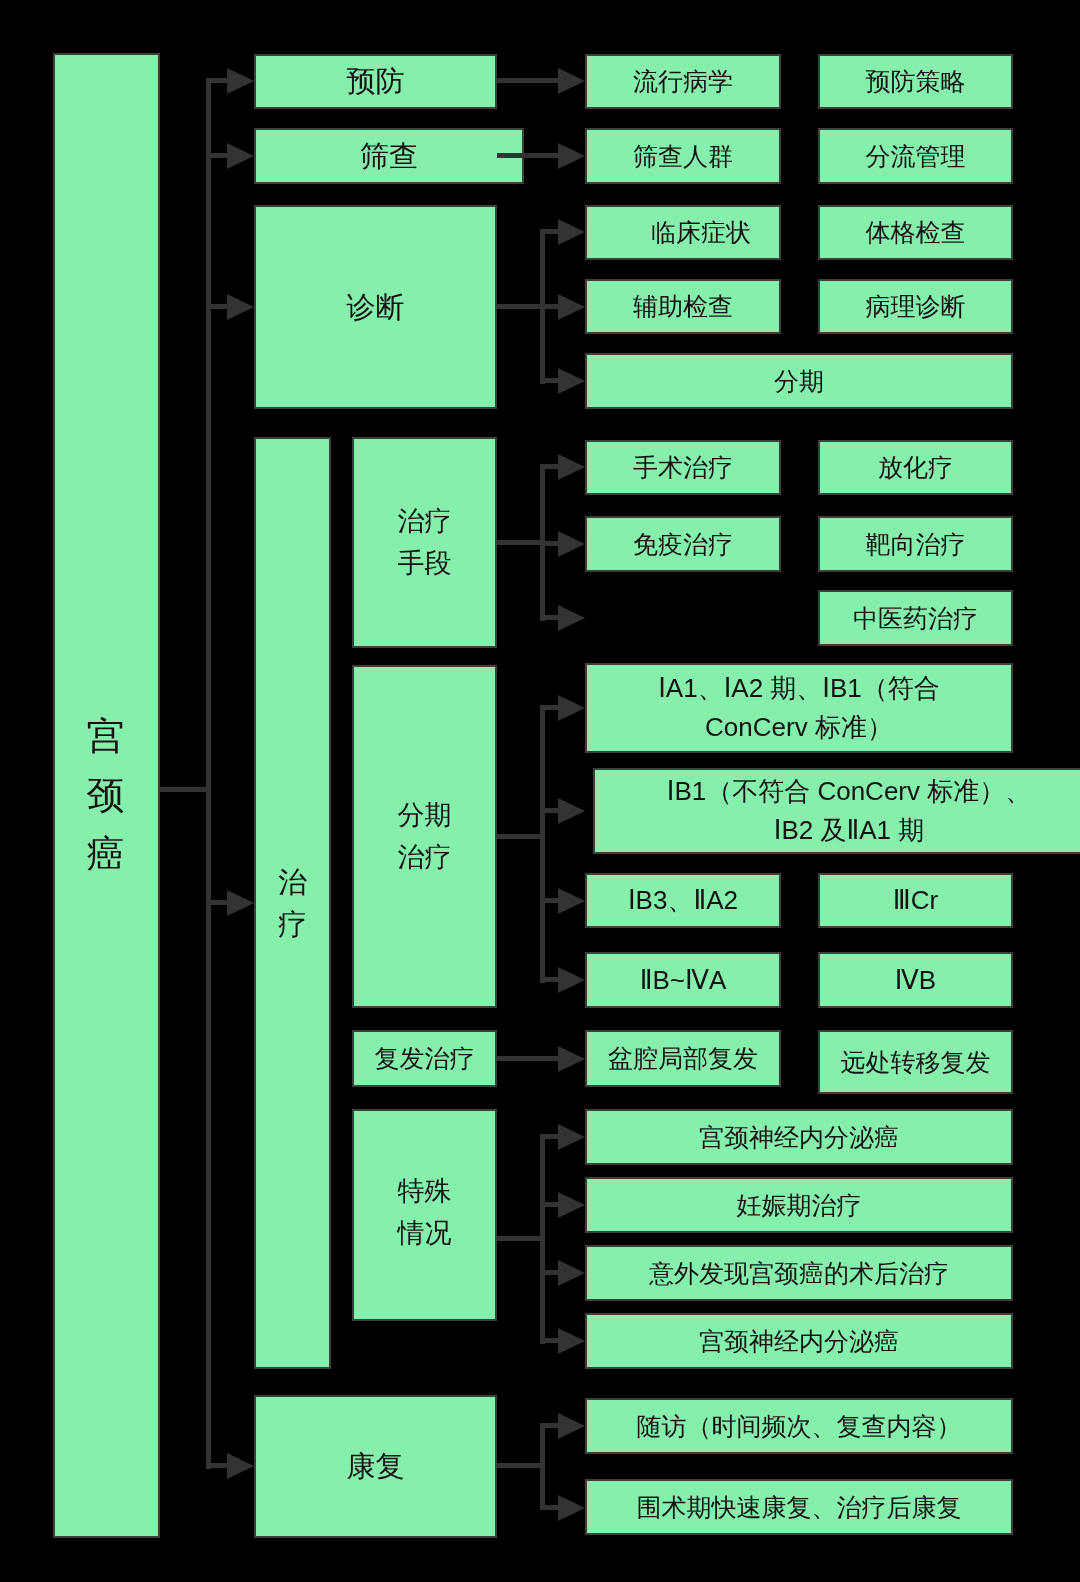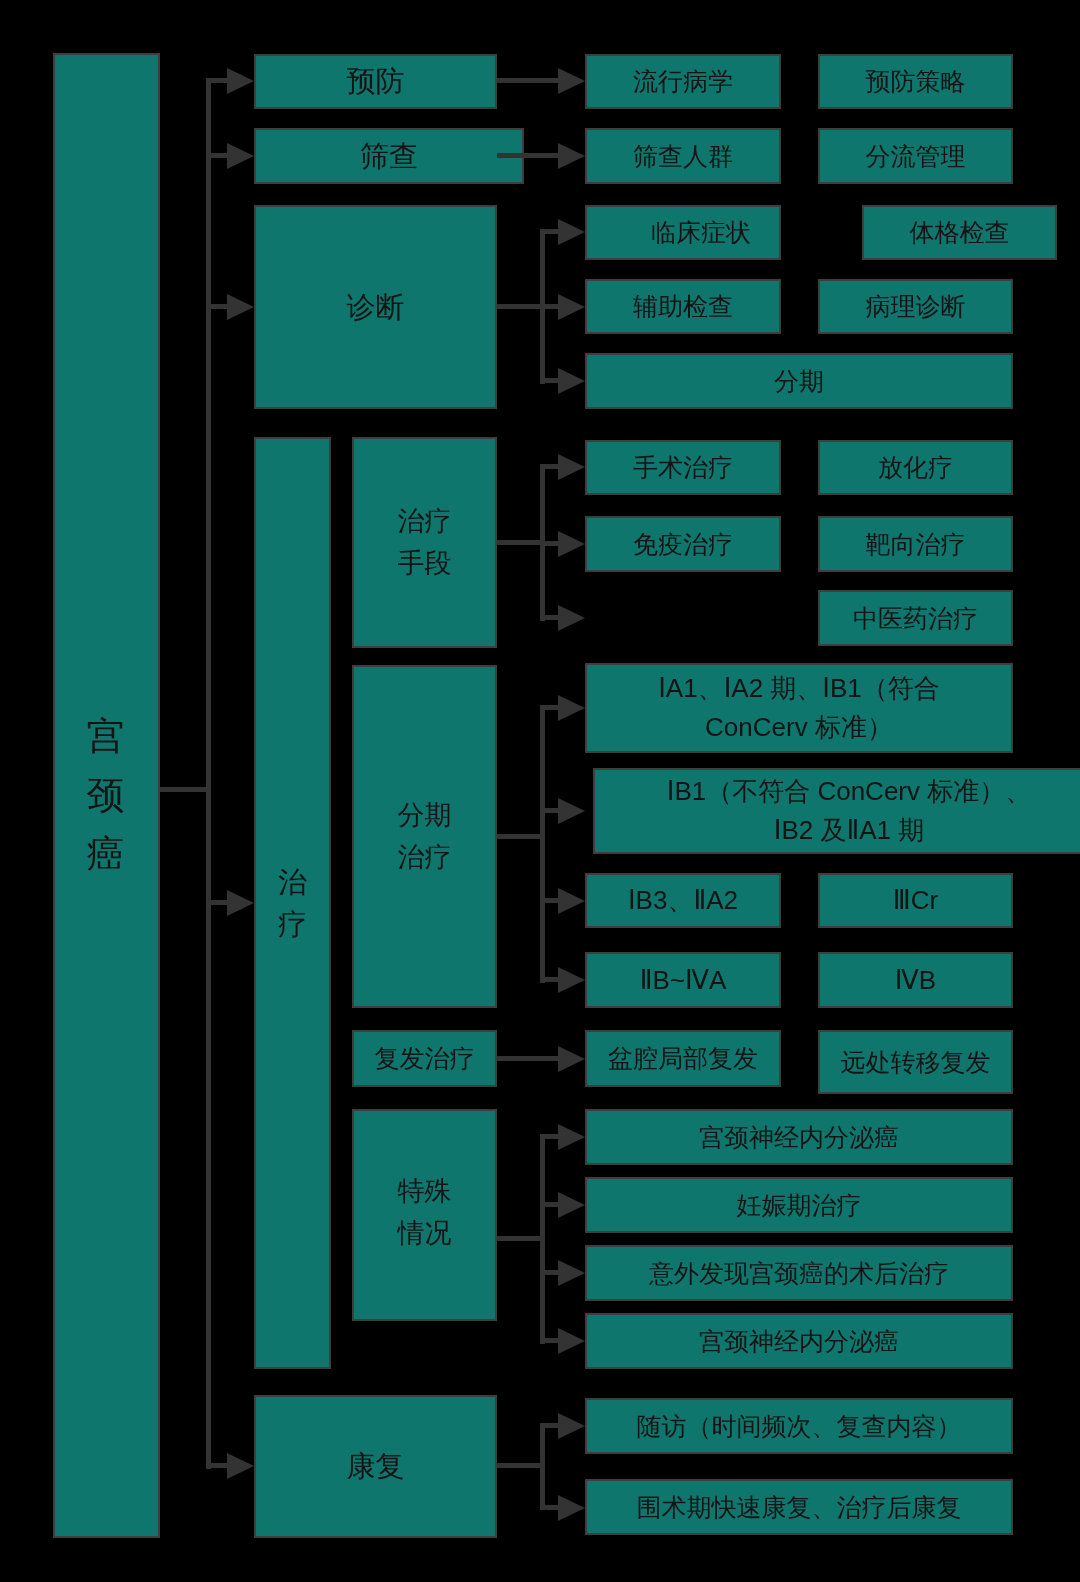--- a/index.html
+++ b/index.html
@@ -2,21 +2,21 @@
 <html><head>
 <meta charset="utf-8">
 <style>
   html,body { margin:0; padding:0; background:#000; }
   .canvas {
     position:relative; width:1080px; height:1582px; background:#000000;
     font-family:"Liberation Sans","DejaVu Sans",sans-serif; overflow:hidden;
   }
   .node {
     position:absolute; box-sizing:border-box;
-    background:#0f766e; border:2px solid #3e3e3e;
+    background:#86efac; border:2px solid #3e3e3e;
     display:flex; align-items:center; justify-content:center;
     color:#141414; text-align:center; white-space:pre-line;
   }
   .lvl1 { font-size:38px; line-height:1.55; letter-spacing:2px; }
   .lvl2 { font-size:29px; line-height:1.45; }
   .lvl3 { font-size:27px; line-height:1.55; }
   .leaf { font-size:25px; line-height:1.4; }
   .leaf-big { font-size:26px; line-height:1.5; }
   .hline, .vline { position:absolute; background:#333333; }
   .hline { height:5px; }
@@ -50,21 +50,21 @@
   <div class="node leaf" style="left:352px; top:1030px; width:145px; height:57px;">复发治疗</div>
   <div class="node lvl3" style="left:352px; top:1109px; width:145px; height:212px;font-family:Liberation Mono, monospace;">特殊
 情况</div>
 
   <div class="node leaf" style="left:585px; top:54px; width:196px; height:55px;">流行病学</div>
   <div class="node leaf" style="left:818px; top:54px; width:195px; height:55px;">预防策略</div>
   <div class="node leaf" style="left:585px; top:128px; width:196px; height:56px;">筛查人群</div>
   <div class="node leaf" style="left:818px; top:128px; width:195px; height:56px;">分流管理</div>
 
   <div class="node leaf" style="left:585px; top:205px; width:196px; height:55px;padding-left:36px;">临床症状</div>
-  <div class="node leaf" style="left:818px; top:205px; width:195px; height:55px;margin-left:44px;">体格检查</div>
+  <div class="node leaf" style="left:818px; top:205px; width:195px; height:55px;">体格检查</div>
   <div class="node leaf" style="left:585px; top:279px; width:196px; height:55px;">辅助检查</div>
   <div class="node leaf" style="left:818px; top:279px; width:195px; height:55px;">病理诊断</div>
   <div class="node leaf" style="left:585px; top:353px; width:428px; height:56px;">分期</div>
 
   <div class="node leaf" style="left:585px; top:440px; width:196px; height:55px;">手术治疗</div>
   <div class="node leaf" style="left:818px; top:440px; width:195px; height:55px;">放化疗</div>
   <div class="node leaf" style="left:585px; top:516px; width:196px; height:56px;">免疫治疗</div>
   <div class="node leaf" style="left:818px; top:516px; width:195px; height:56px;">靶向治疗</div>
   <div class="node leaf" style="left:818px; top:590px; width:195px; height:56px;">中医药治疗</div>
 

